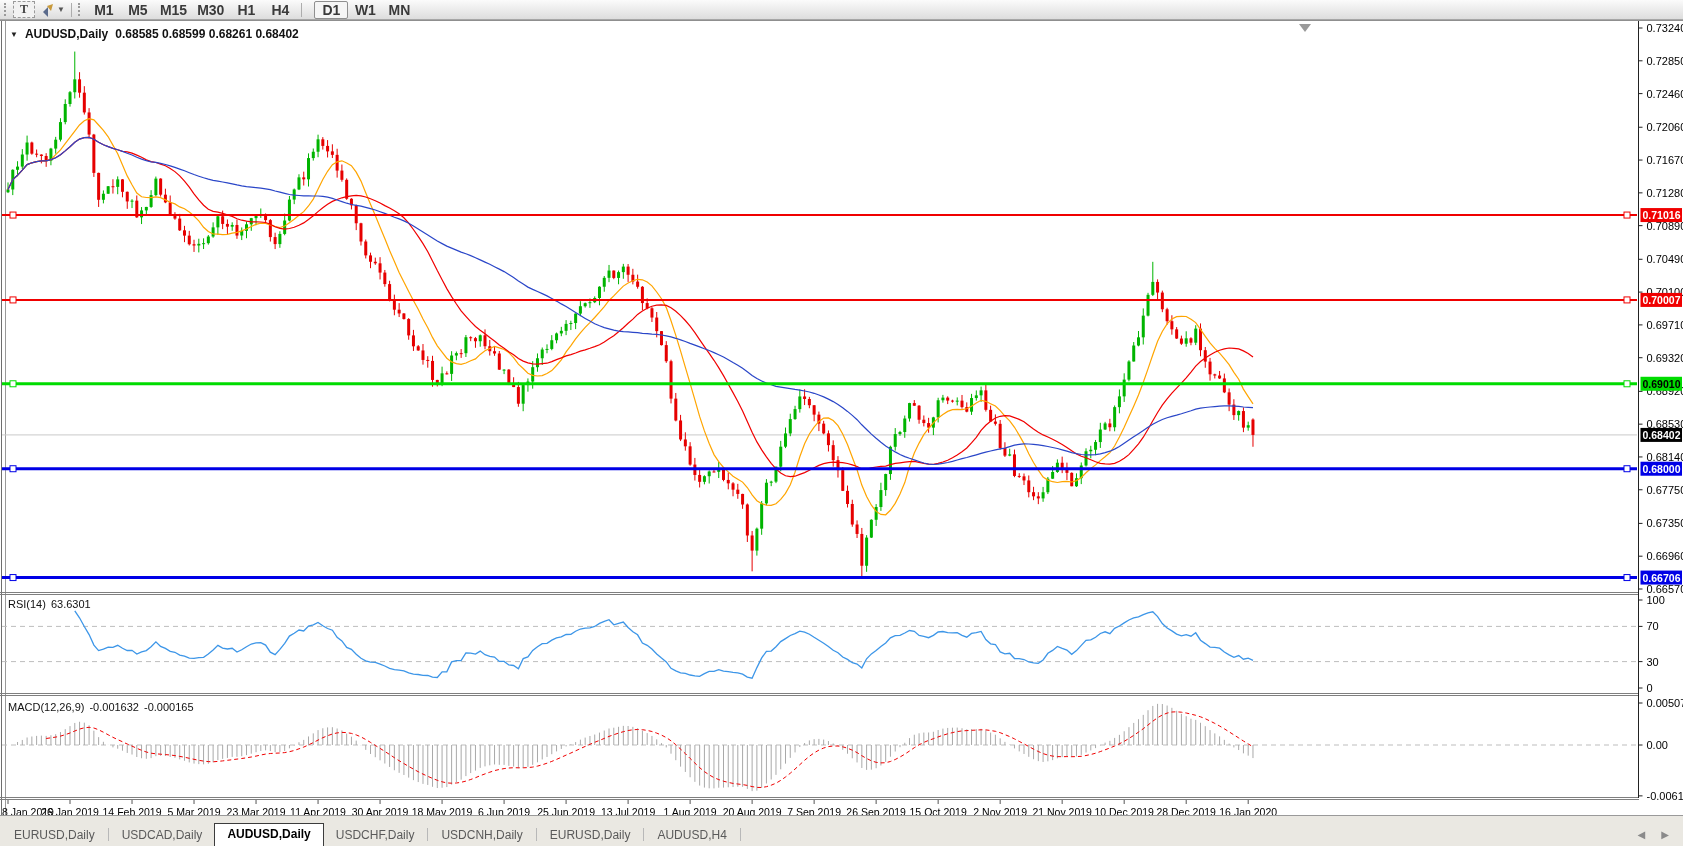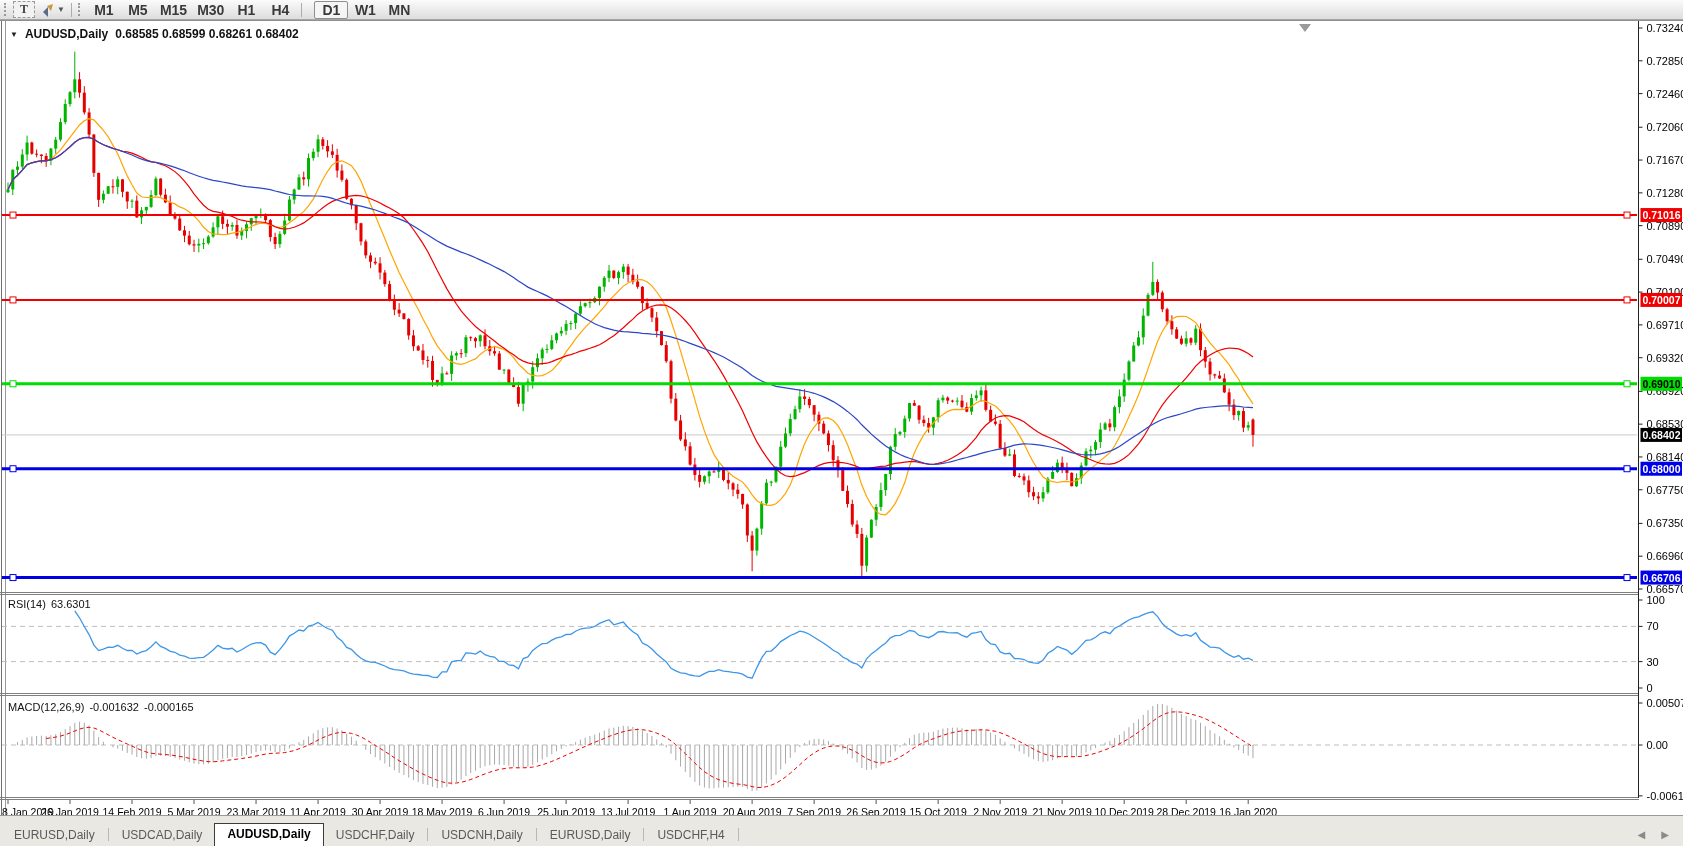--- a/index.html
+++ b/index.html
@@ -1025,21 +1025,21 @@
         <div class="tab">EURUSD,Daily</div>
         <div class="tabsep"></div>
         <div class="tab">USDCAD,Daily</div>
         <div class="tab active">AUDUSD,Daily</div>
         <div class="tab">USDCHF,Daily</div>
         <div class="tabsep"></div>
         <div class="tab">USDCNH,Daily</div>
         <div class="tabsep"></div>
         <div class="tab">EURUSD,Daily</div>
         <div class="tabsep"></div>
-        <div class="tab">USDCHF,H4</div>
+        <div class="tab">AUDUSD,H4</div>
         <div class="tabsep"></div>
       </div>
     <div id="tab-arrows">
       <span>◀</span>
       <span>▶</span>
     </div>
   </div>
 </div>
 
 </body></html>

